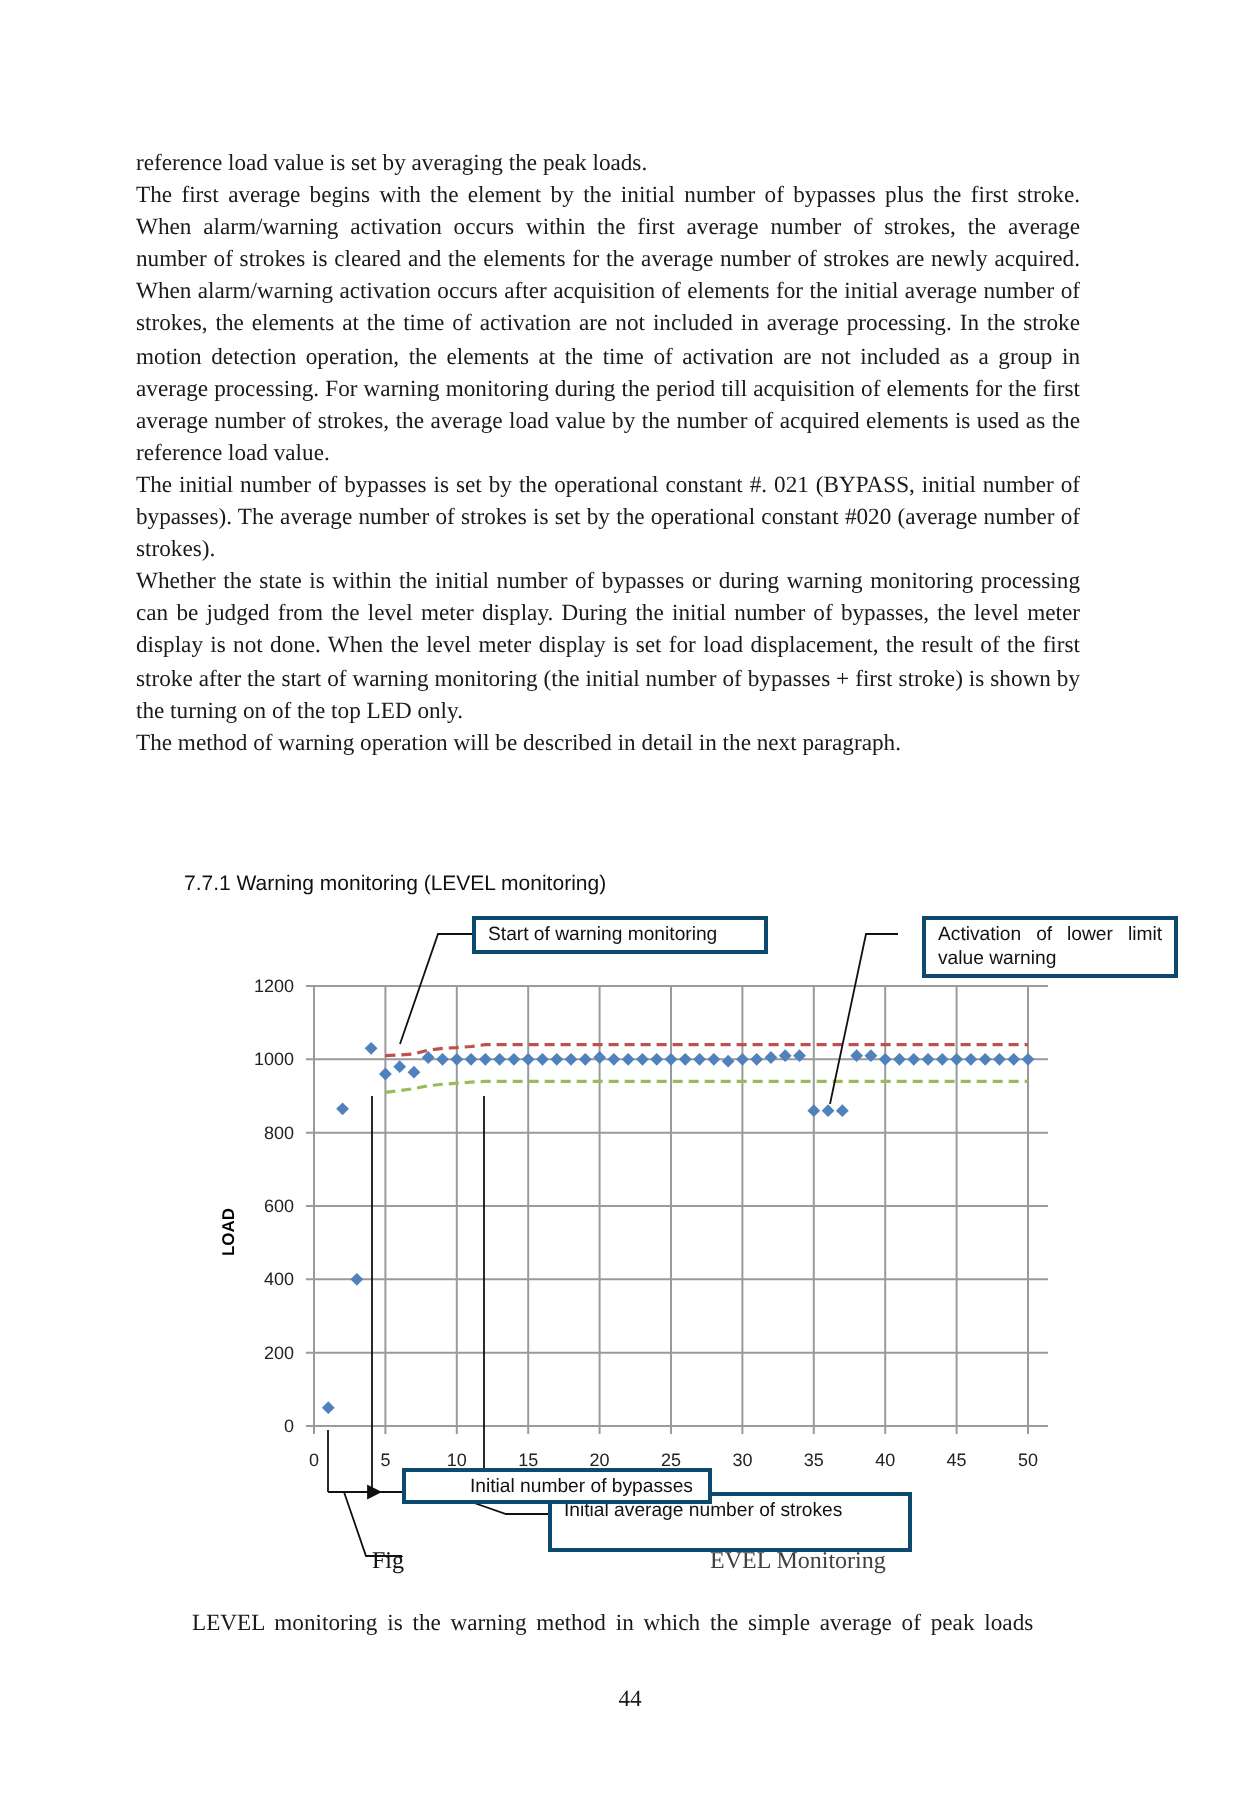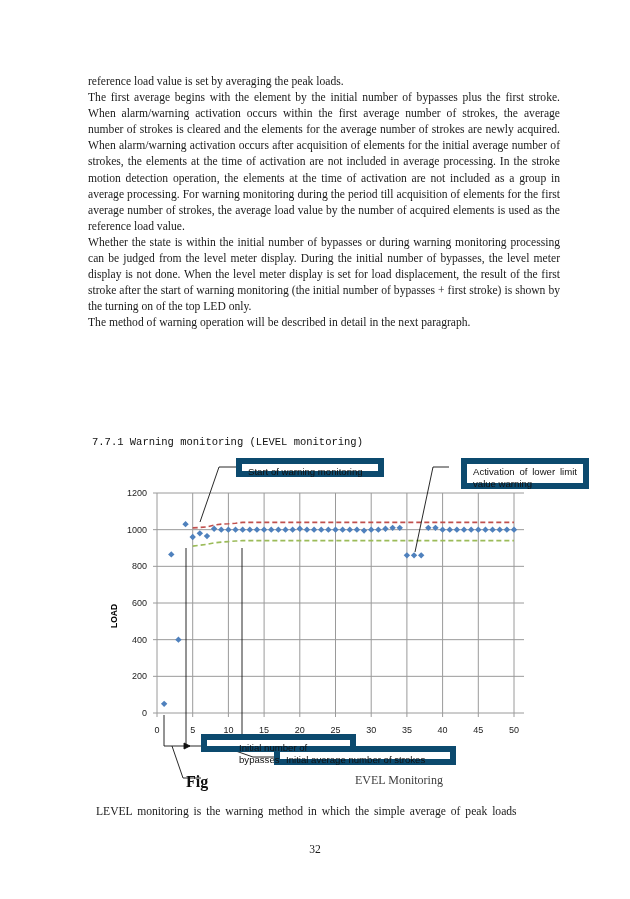--- a/index.html
+++ b/index.html
@@ -1,42 +1,42 @@
 <!DOCTYPE html>
 <html><head>
 <meta charset="utf-8">
 <style>
   html, body { margin: 0; padding: 0; background: #ffffff; }
   body { width: 630px; height: 899px; position: relative; overflow: hidden; }
   .page { position: absolute; left: 0; top: 0; width: 630px; height: 899px; background: #fff; }
   .body-text {
-    position: absolute; left: 88px; top: 74px; width: 472px;
+    position: absolute; left: 68px; top: 74px; width: 472px;
     font-family: "Liberation Serif", "DejaVu Serif", serif;
     font-size: 11.6px; line-height: 16.1px; color: #1a1a1a;
     text-align: justify;
   }
   .body-text p { margin: 0; }
   .section-heading {
     position: absolute; left: 92px; top: 436px;
-    font-family: Liberation Mono, monospace;
+    font-family: Liberation Sans, sans-serif;
     font-size: 10.5px; color: #111;
   }
   .chart { position: absolute; left: 0; top: 0; width: 630px; height: 899px; pointer-events: none; }
   .callout {
-    position: absolute; background: #fff; border: 6px solid #0c4a6e;
+    position: absolute; background: #fff; border: 2px solid #0c4a6e;
     font-family: "Liberation Sans", "DejaVu Sans", sans-serif;
     font-size: 9.6px; color: #111; padding: 2px 6px; box-sizing: border-box; line-height: 12px;
   }
   .callout-start { left: 236px; top: 458px; width: 148px; height: 19px; }
   .callout-lower { left: 449px; top: 458px; width: 128px; height: 31px; text-align: justify; margin-left: 12px; }
-  .callout-avg { left: 274px; top: 746px; width: 182px; height: 19px; }
+  .callout-avg { left: 274px; top: 746px; width: 182px; height: 30px; }
   .callout-bypass { left: 201px; top: 734px; width: 155px; height: 18px; padding-left: 32px; }
   .caption {
     position: absolute; left: 186px; top: 773px;
-    font-family: "Liberation Serif", "DejaVu Serif", serif; font-size: 16px; color: #111; font-weight: bold;
+    font-family: "Liberation Serif", "DejaVu Serif", serif; font-size: 12px; color: #111;
   }
   .caption-tail {
     position: absolute; left: 355px; top: 773px;
     font-family: "Liberation Serif", "DejaVu Serif", serif; font-size: 12px; color: #404040;
   }
   .after-text {
     position: absolute; left: 96px; top: 805px; width: 460px;
     font-family: Liberation Serif, serif; font-size: 11.6px; color: #1a1a1a;
     word-spacing: 2px;
   }
@@ -50,20 +50,21 @@
   .tick { font-family: "Liberation Sans", "DejaVu Sans", sans-serif; font-size: 9px; fill: #222; }
 </style>
 </head>
 <body>
 
 <div class="page">
 
   <div class="body-text">
     <p>reference load value is set by averaging the peak loads.</p>
     <p>The first average begins with the element by the initial number of bypasses plus the first stroke. When alarm/warning activation occurs within the first average number of strokes, the average number of strokes is cleared and the elements for the average number of strokes are newly acquired. When alarm/warning activation occurs after acquisition of elements for the initial average number of strokes, the elements at the time of activation are not included in average processing. In the stroke motion detection operation, the elements at the time of activation are not included as a group in average processing. For warning monitoring during the period till acquisition of elements for the first average number of strokes, the average load value by the number of acquired elements is used as the reference load value.</p>
+    <p>The initial number of bypasses is set by the operational constant #. 021 (BYPASS, initial number of bypasses). The average number of strokes is set by the operational constant #020 (average number of strokes).</p>
     <p>Whether the state is within the initial number of bypasses or during warning monitoring processing can be judged from the level meter display. During the initial number of bypasses, the level meter display is not done. When the level meter display is set for load displacement, the result of the first stroke after the start of warning monitoring (the initial number of bypasses + first stroke) is shown by the turning on of the top LED only.</p>
     <p>The method of warning operation will be described in detail in the next paragraph.</p>
   </div>
 
   <div class="section-heading">7.7.1 Warning monitoring (LEVEL monitoring)</div>
 
   <svg class="chart" id="chart" width="630" height="899" viewBox="0 0 630 899" xmlns="http://www.w3.org/2000/svg">
     <g id="grid">
         <line x1="153" x2="524" y1="713" y2="713" stroke="#9a9a9a" stroke-width="1"></line>
         <line x1="153" x2="524" y1="676.3333333333334" y2="676.3333333333334" stroke="#9a9a9a" stroke-width="1"></line>
@@ -184,14 +185,14 @@
   <div class="callout callout-start">Start of warning monitoring</div>
   <div class="callout callout-lower">Activation of lower limit value warning</div>
 
   <div class="caption">Fig</div>
   <div class="caption-tail">EVEL Monitoring</div>
 
   <div class="callout callout-avg">Initial average number of strokes</div>
   <div class="callout callout-bypass">Initial number of bypasses</div>
 
   <div class="after-text">LEVEL monitoring is the warning method in which the simple average of peak loads</div>
-  <div class="page-number">32</div>
+  <div class="page-number">44</div>
 </div>
 
 </body></html>

